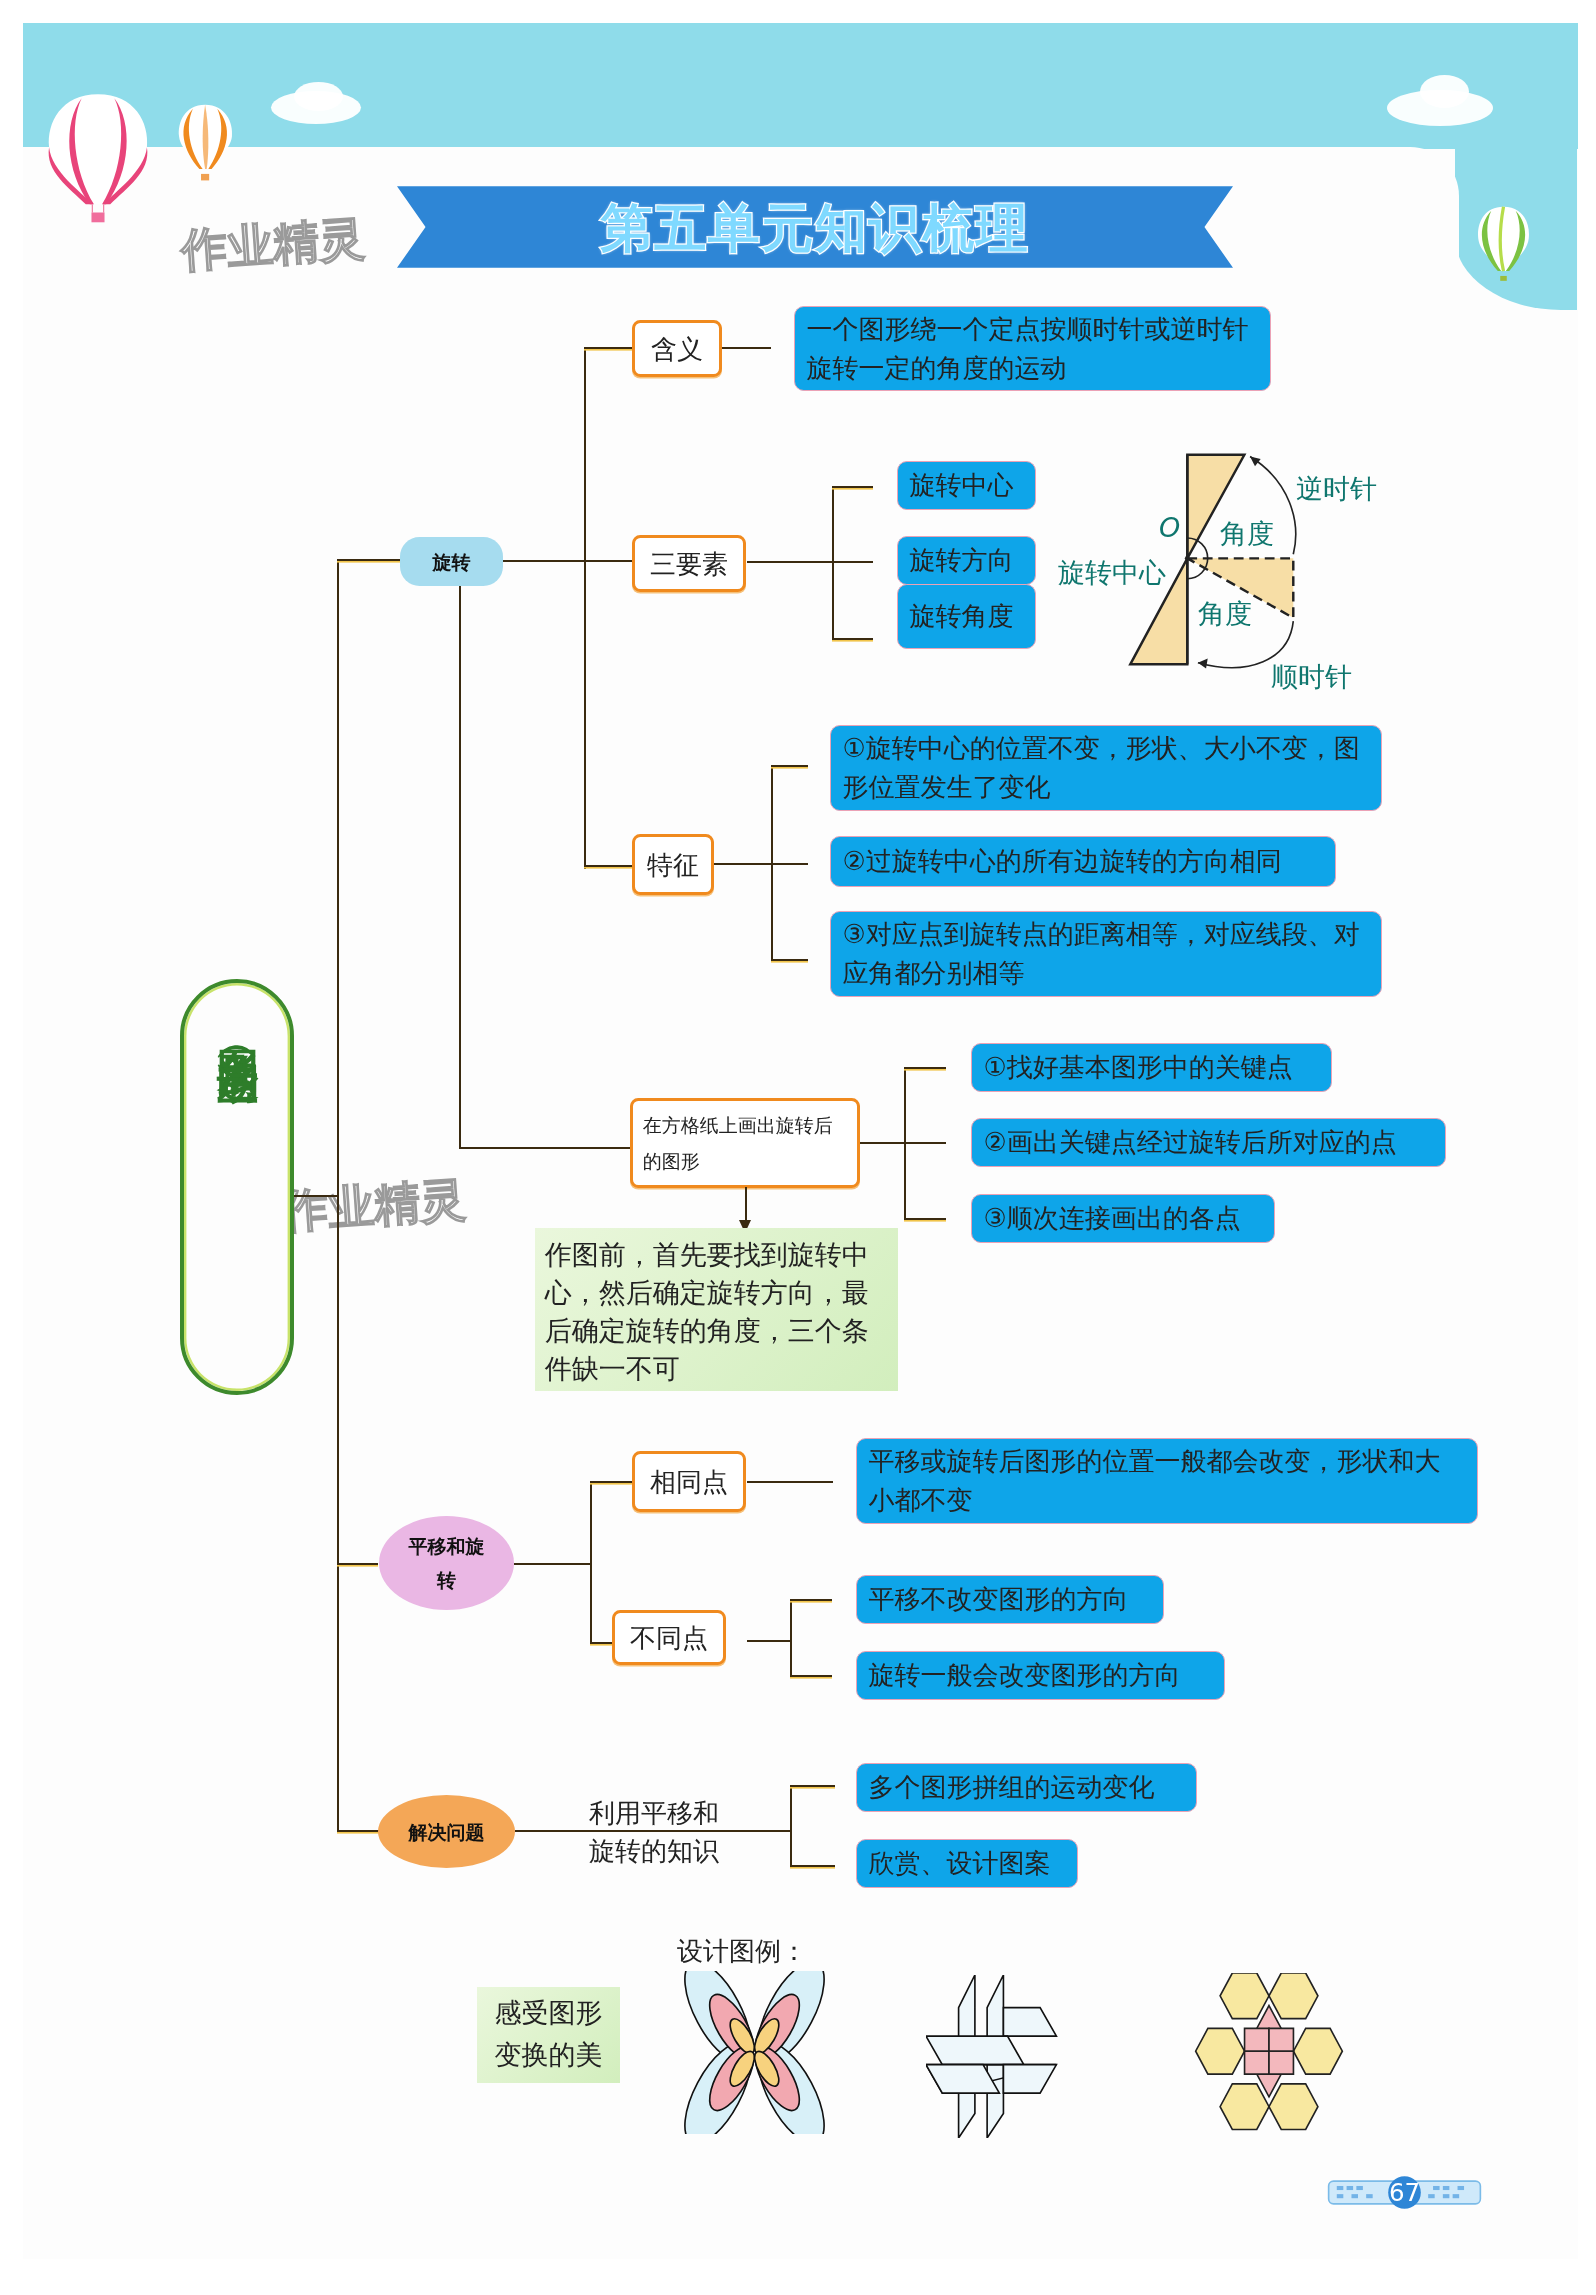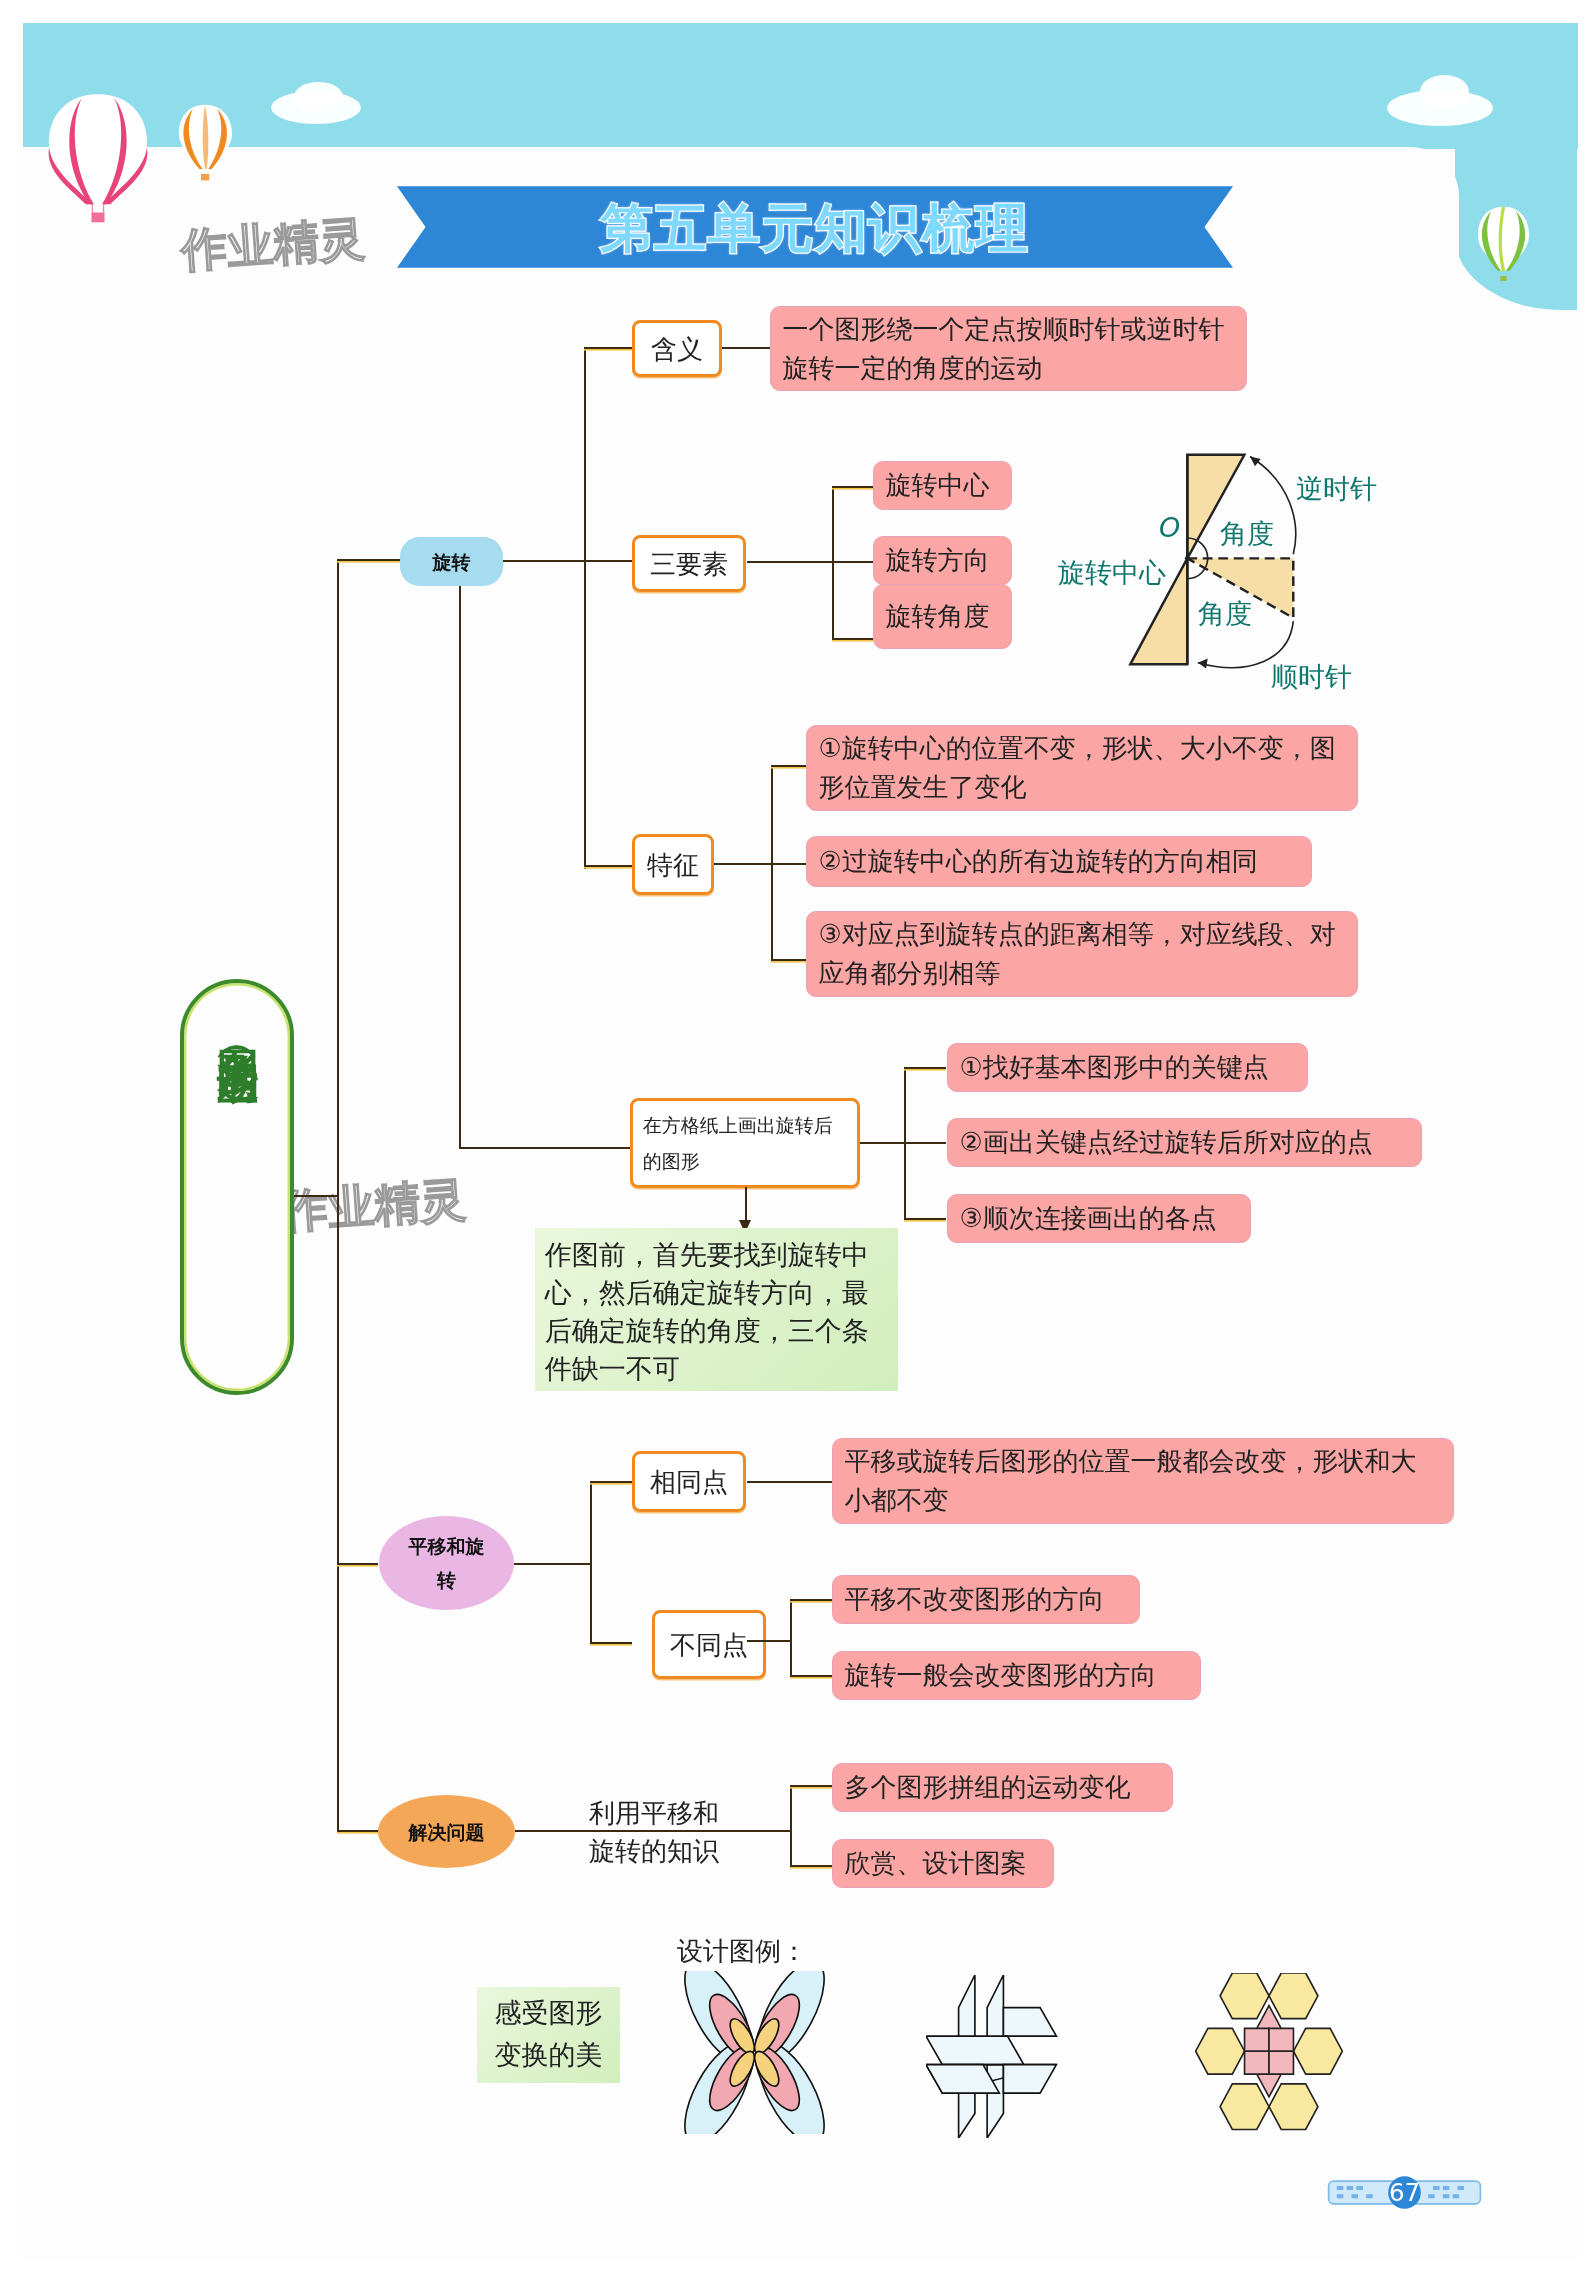--- a/index.html
+++ b/index.html
@@ -31,22 +31,22 @@
 
   .pill { position:absolute; display:flex; align-items:center; justify-content:center; text-align:center; font-weight:bold;
      font-size:19px; color:#111; line-height:34px; }
   .pill.blue { background:#a6dcef; border-radius:19.6px; }
   .pill.pink { background:#eab7e4; border-radius:50%; }
   .pill.orange { background:#f4a757; border-radius:50%; }
 
   .obox { position:absolute; border:3.3px solid #f08a1e; border-radius:8.2px; background:#fff; box-sizing:border-box;
      display:flex; align-items:center; justify-content:center; font-size:26px; color:#222; text-align:left; line-height:38px;
      box-shadow:0 1.6px 0 #f6c17a; padding:0 9.8px; }
-  .pbox { position:absolute; border:1.6px solid #eba2b6; border-radius:9.8px; background:#fca5a5; box-sizing:border-box;
-     font-size:26px; color:#222; line-height:39px; padding:6.5px 11.4px; display:flex; align-items:center; }
+  .pbox { position:absolute; border:1.6px solid #eba2b6; border-radius:9.8px; background:#0ea5e9; box-sizing:border-box;
+     font-size:26px; color:#222; line-height:39px; padding:6.5px 11.4px; display:flex; align-items:center;margin-left:24px; }
   .note { position:absolute; background:linear-gradient(135deg,#eaf7dc,#d2eebd); font-size:27px; line-height:38px; color:#222;
      padding:8.2px 9.8px; box-sizing:border-box; }
   .label { position:absolute; font-size:26px; color:#222; line-height:38px; }
   .diag-label { position:absolute; font-size:27px; color:#0f766e; }
 
   .pagenum { position:absolute; left:1327px; top:2176px; width:155px; height:33px; }
 </style>
 </head>
 <body>
 
@@ -171,21 +171,21 @@
 </div>
 <div class="ln h" style="left:514px;top:1563px;width:78px"></div>
 <div class="ln v" style="left:590px;top:1481px;height:163px"></div>
 <div class="ln h y" style="left:590px;top:1481px;width:42px"></div>
 <div class="ln h y" style="left:590px;top:1642px;width:42px"></div>
 
 <div class="obox" style="left:632px;top:1451px;width:114px;height:61px">相同点</div>
 <div class="ln h" style="left:747px;top:1481px;width:86px"></div>
 <div class="pbox" style="left:832px;top:1438px;width:622px;height:86px">平移或旋转后图形的位置一般都会改变，形状和大小都不变</div>
 
-<div class="obox" style="left:652px;top:1610px;width:114px;height:69px">不同点</div>
+<div class="obox" style="left:612px;top:1610px;width:114px;height:55px">不同点</div>
 <div class="ln h" style="left:747px;top:1640px;width:45px"></div>
 <div class="ln v" style="left:790px;top:1599px;height:78px"></div>
 <div class="ln h y" style="left:790px;top:1599px;width:42px"></div>
 <div class="ln h y" style="left:790px;top:1675px;width:42px"></div>
 <div class="pbox" style="left:832px;top:1575px;width:308px;height:49px">平移不改变图形的方向</div>
 <div class="pbox" style="left:832px;top:1651px;width:369px;height:49px">旋转一般会改变图形的方向</div>
 
 <div class="pill orange" style="left:378px;top:1795px;width:137px;height:73px">解决问题</div>
 <div class="ln h" style="left:515px;top:1830px;width:277px"></div>
 <div class="label" style="left:589px;top:1794px;width:147px">利用平移和旋转的知识</div>

